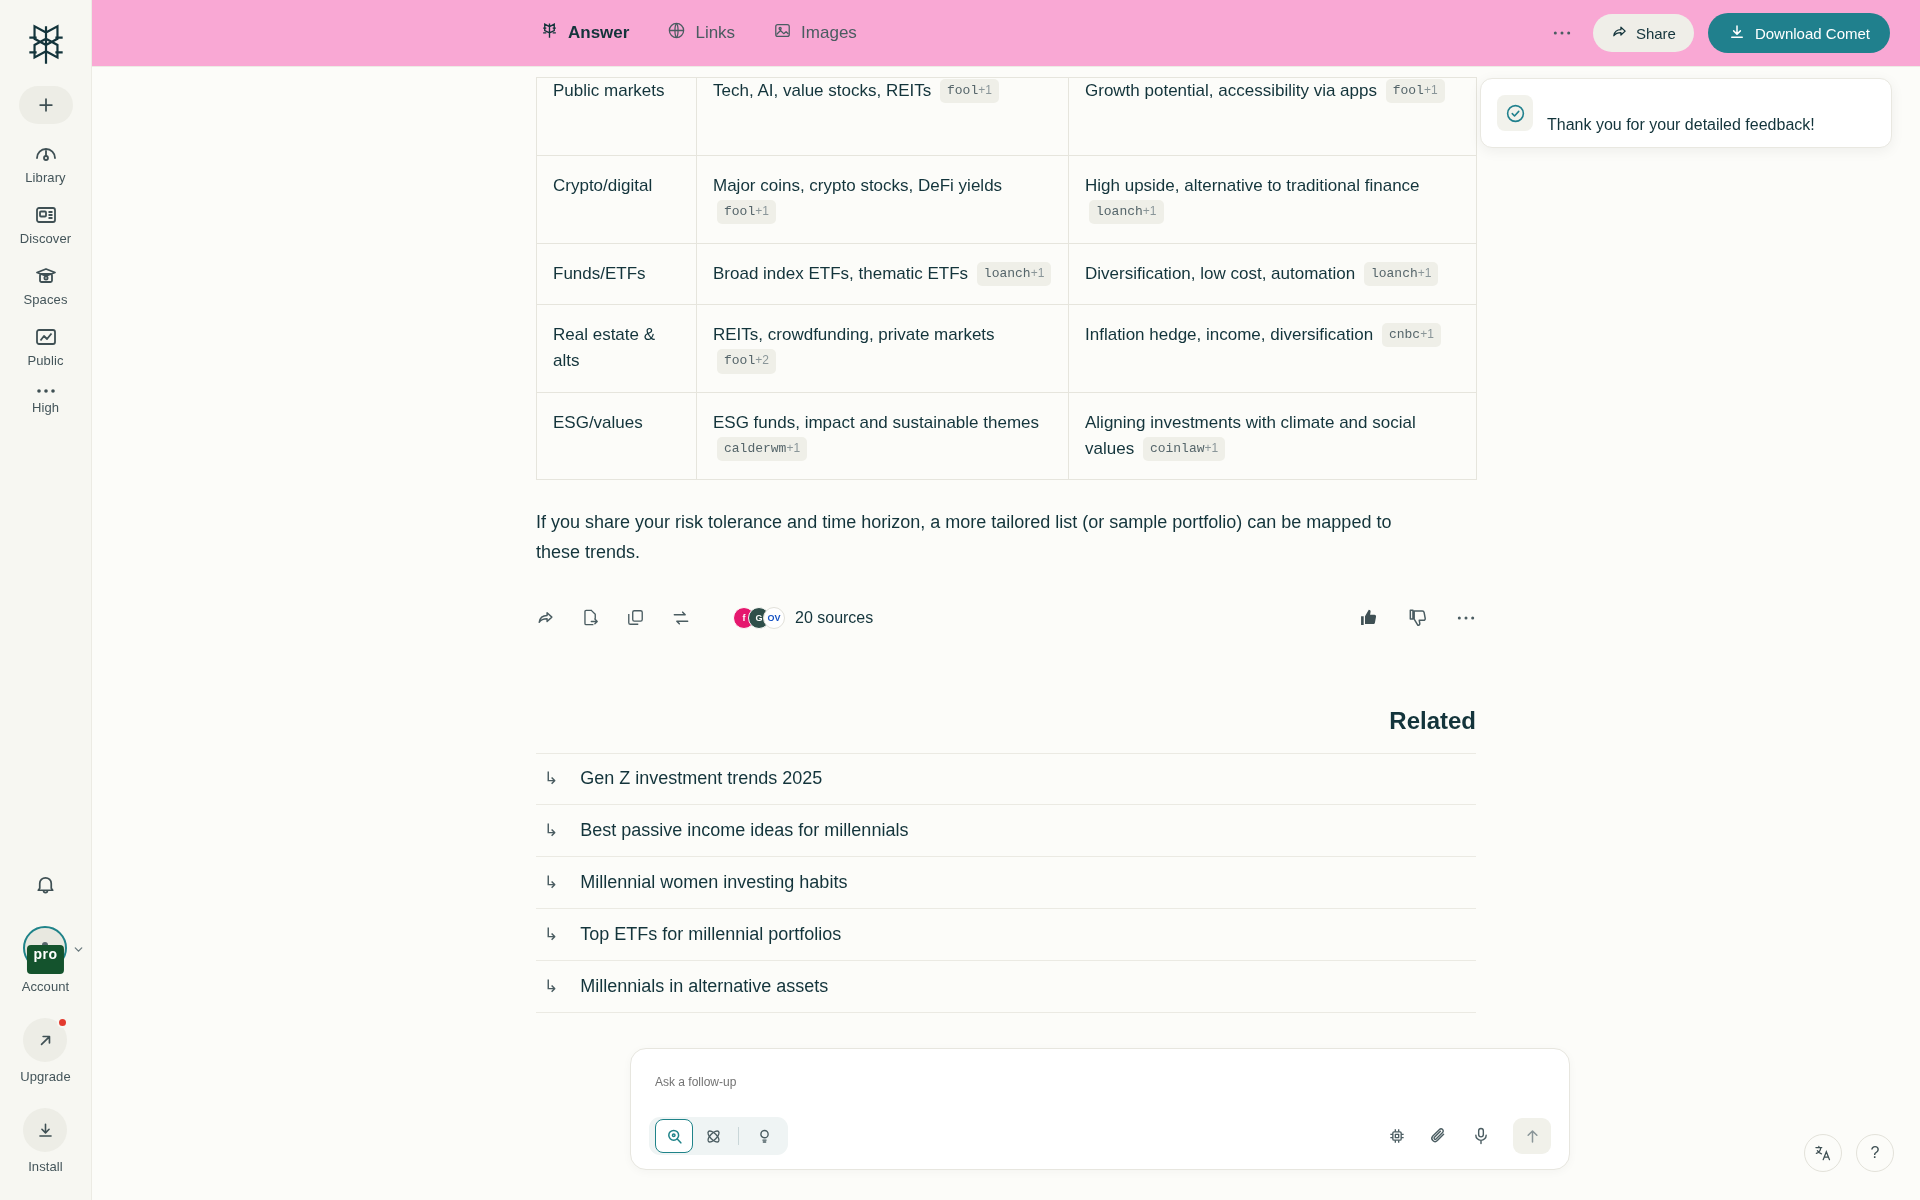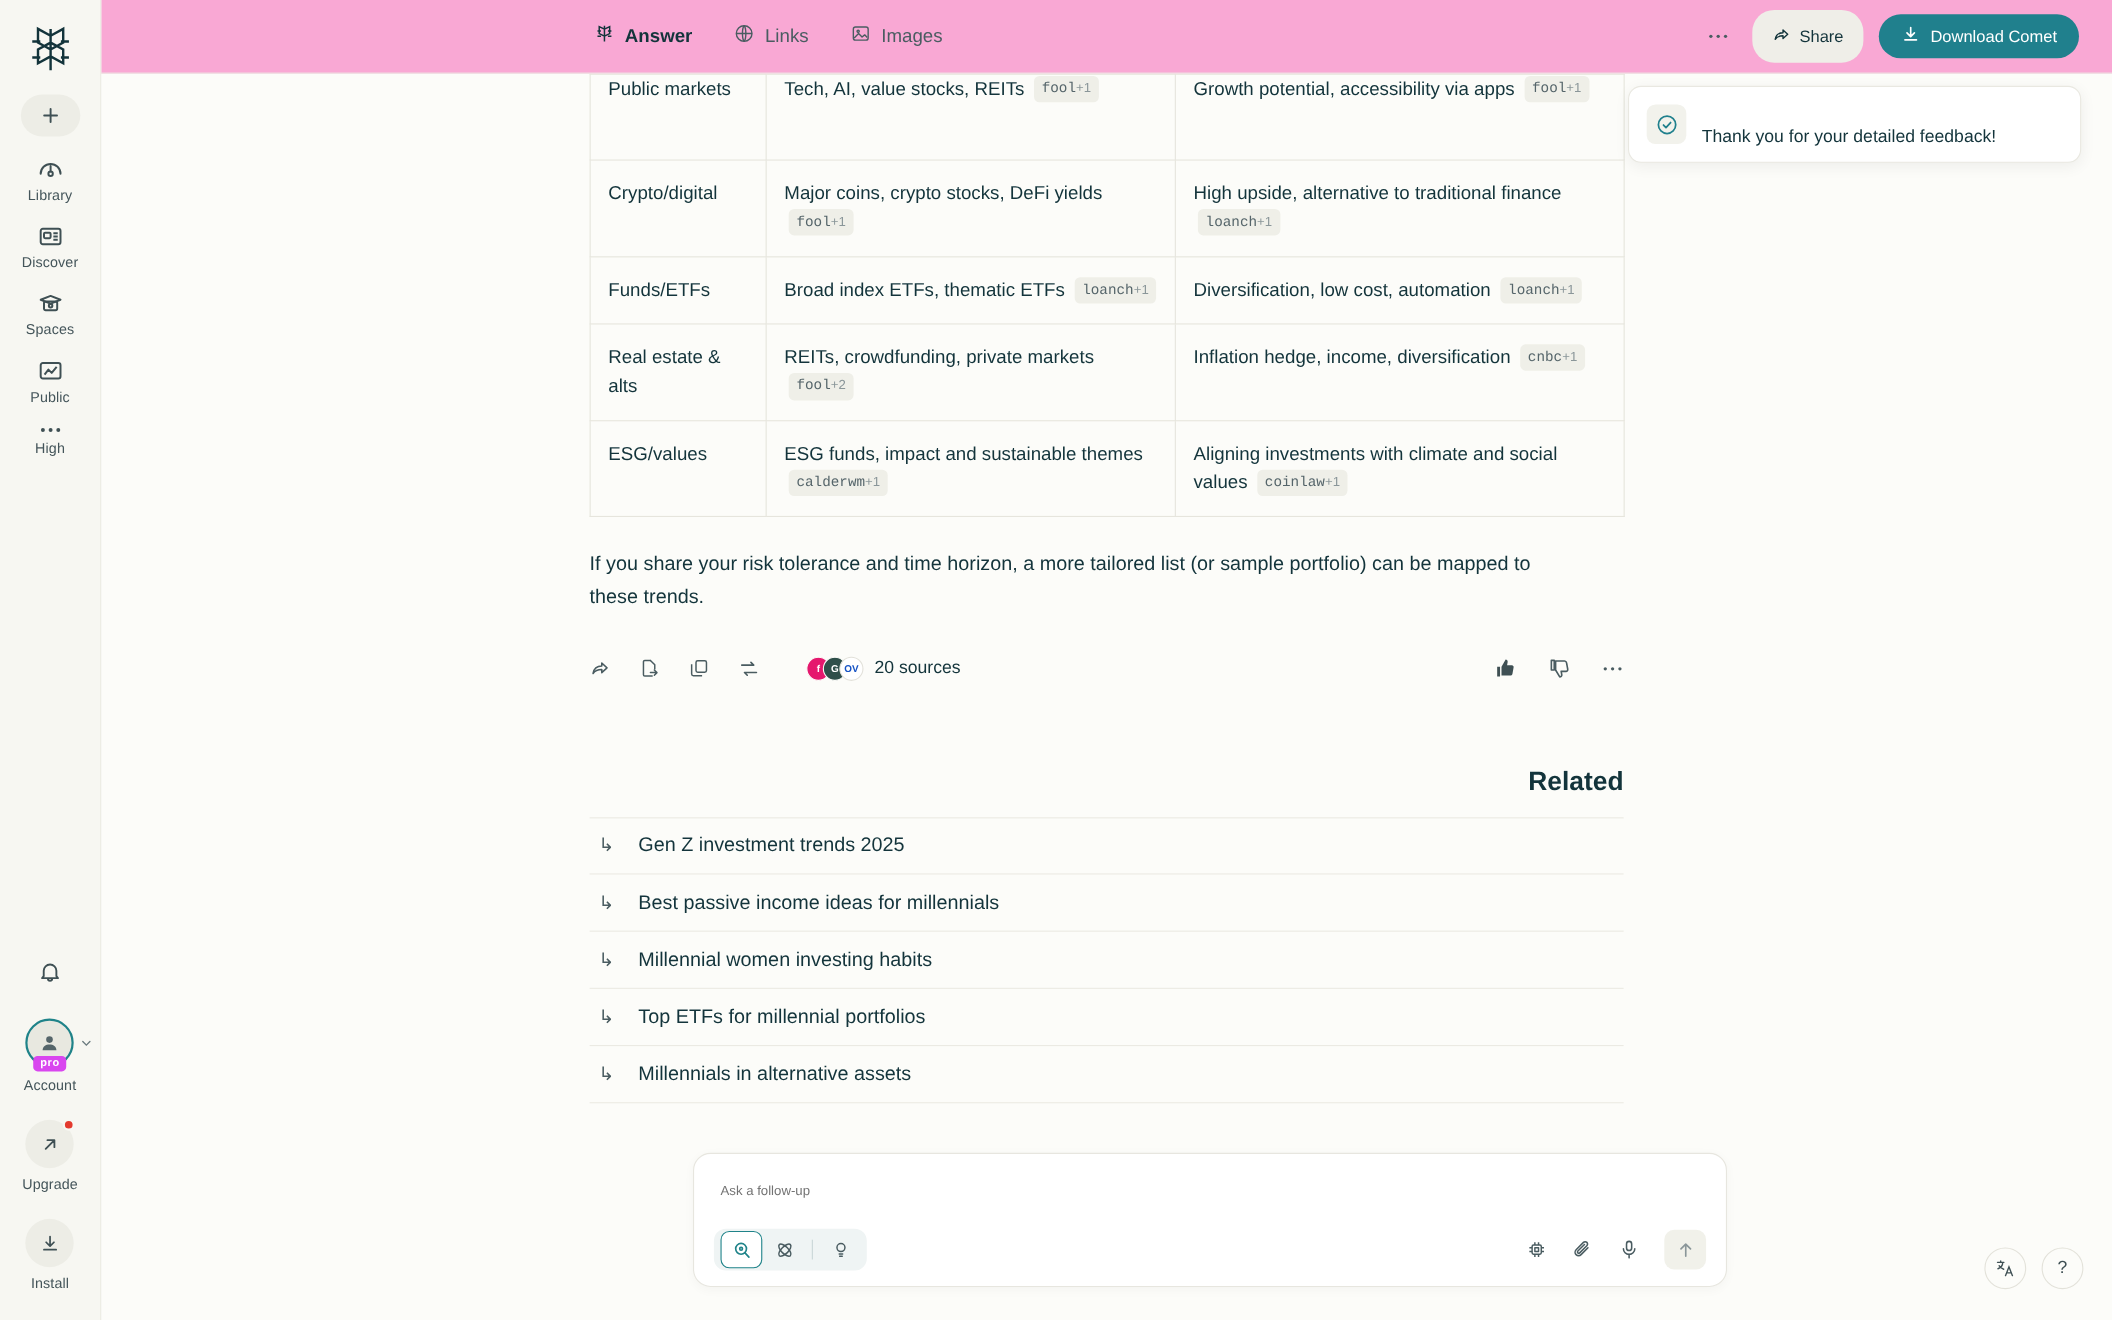--- a/index.html
+++ b/index.html
@@ -37,22 +37,22 @@
   .nav-bottom { display: flex; flex-direction: column; align-items: center; padding-bottom: 26px; }
   .bell { margin-bottom: 26px; cursor: pointer; }
   .account-wrap { position: relative; display:flex; flex-direction:column; align-items:center; }
   .avatar-ring {
     position: relative; width: 44px; height: 44px; border-radius: 50%;
     border: 2px solid #1F8389; background: #E8E8E0;
     display: flex; align-items: center; justify-content: center;
   }
   .pro-badge {
     position: absolute; bottom: -6px; left: 50%; transform: translateX(-50%);
-    background: #d946ef; color: #fff; font-size: 10px; font-weight: bold;
-    padding: 1px 6px 2px; border-radius: 4px; letter-spacing: .5px;
+    background: #14532d; color: #fff; font-size: 14px; font-weight: bold;
+    padding: 1px 6px 12px; border-radius: 4px; letter-spacing: .5px;
     font-family: "Liberation Sans", sans-serif;
   }
   .acct-chevron { position: absolute; right: -16px; top: 16px; color:#6A7A7E; }
   .upgrade-wrap { position: relative; margin-top: 24px; display:flex; flex-direction:column; align-items:center; }
   .upgrade-circle {
     width: 44px; height: 44px; border-radius: 50%; background: #EDEDE6;
     display:flex; align-items:center; justify-content:center; position: relative;
   }
   .red-dot { position:absolute; top: -1px; right: -1px; width: 11px; height: 11px;
     border-radius: 50%; background: #E33A2E; border: 2px solid #F7F7F2; }
@@ -69,21 +69,21 @@
   .tabs { display: flex; align-items: center; gap: 34px; margin-left: 446px; }
   .tab { display: flex; align-items: center; gap: 9px; cursor: pointer;
     font-size: 17px; color: #4A5C61; padding: 6px 2px; }
   .tab.active { color: #13343B; font-weight: 600; }
   .header-right { margin-left: auto; display: flex; align-items: center;
     gap: 14px; padding-right: 30px; }
   .dots-btn { width: 34px; height: 34px; display:flex; align-items:center;
     justify-content:center; cursor:pointer; color:#4A5C61; }
   .share-btn {
     display:flex; align-items:center; gap: 8px; background:#EFEEE8;
-    border-radius: 20px; height: 48px; padding: 0 18px; cursor:pointer;
+    border-radius: 20px; height: 38px; padding: 0 18px; cursor:pointer;
     font-size: 15px; color:#13343B; font-weight: 500;
   }
   .download-btn {
     display:flex; align-items:center; gap: 9px; background:#20808D;
     border-radius: 20px; height: 40px; padding: 0 20px; cursor:pointer;
     font-size: 15px; color:#fff; font-weight: 500;
   }
 
   
   .toast {
@@ -97,21 +97,21 @@
   .toast-text { font-size: 16px; color:#13343B;margin-top:24px; }
 
   
   .main {
     position: absolute; left: 92px; top: 67px; right: 0; bottom: 0;
     overflow: hidden;
   }
   .content { width: 940px; margin: 0 auto; padding-top: 0; position: relative; }
 
   
-  .tbl-wrap { margin-top: 0; }
+  .tbl-wrap { margin-top: 10px; }
   table { border-collapse: collapse; width: 940px; table-layout: fixed; }
   table td {
     border: 1px solid #E6E5DD; padding: 17px 14px 17px 16px;
     font-size: 17px; line-height: 1.55; color: #13343B; vertical-align: top;
   }
   .col1 { width: 160px; }
   .col2 { width: 372px; }
   .col3 { width: 408px; }
   .first-row td { padding-top: 0; height: 78px; }
   .badge {

